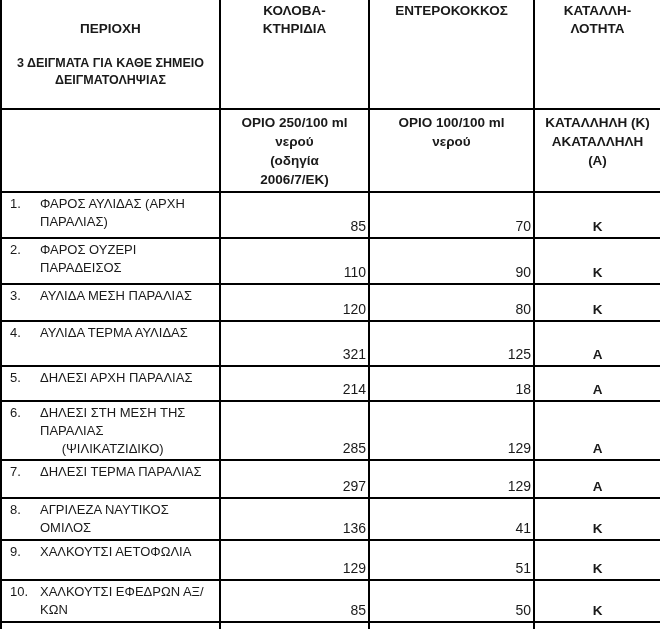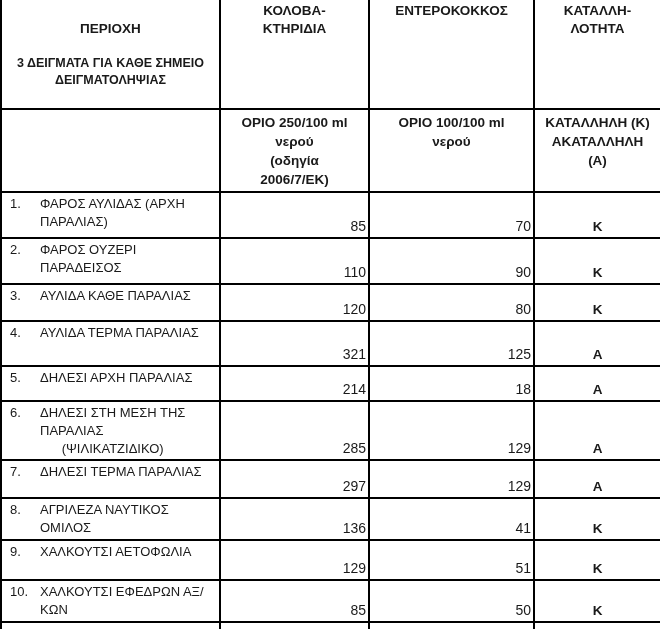--- a/index.html
+++ b/index.html
@@ -141,33 +141,33 @@
     </td>
     <td class="c-val">110</td>
     <td class="c-val">90</td>
     <td class="c-suit">Κ</td>
   </tr>
 
   <tr>
     <td class="c-name">
       <div class="name-wrap">
         <span class="num">3.</span>
-        <span class="nm">ΑΥΛΙΔΑ ΚΑΘΕ ΠΑΡΑΛΙΑΣ</span>
+        <span class="nm">ΑΥΛΙΔΑ ΜΕΣΗ ΠΑΡΑΛΙΑΣ</span>
       </div>
     </td>
     <td class="c-val">120</td>
     <td class="c-val">80</td>
     <td class="c-suit">Κ</td>
   </tr>
 
   <tr>
     <td class="c-name">
       <div class="name-wrap">
         <span class="num">4.</span>
-        <span class="nm">ΑΥΛΙΔΑ ΤΕΡΜΑ ΠΑΡΑΛΙΑΣ</span>
+        <span class="nm">ΑΥΛΙΔΑ ΤΕΡΜΑ ΑΥΛΙΔΑΣ</span>
       </div>
     </td>
     <td class="c-val">321</td>
     <td class="c-val">125</td>
     <td class="c-suit">Α</td>
   </tr>
 
   <tr>
     <td class="c-name">
       <div class="name-wrap">

